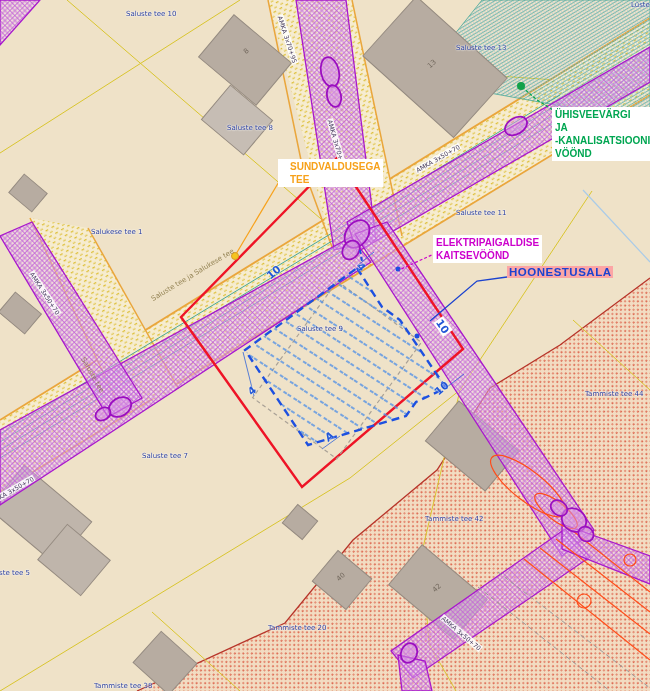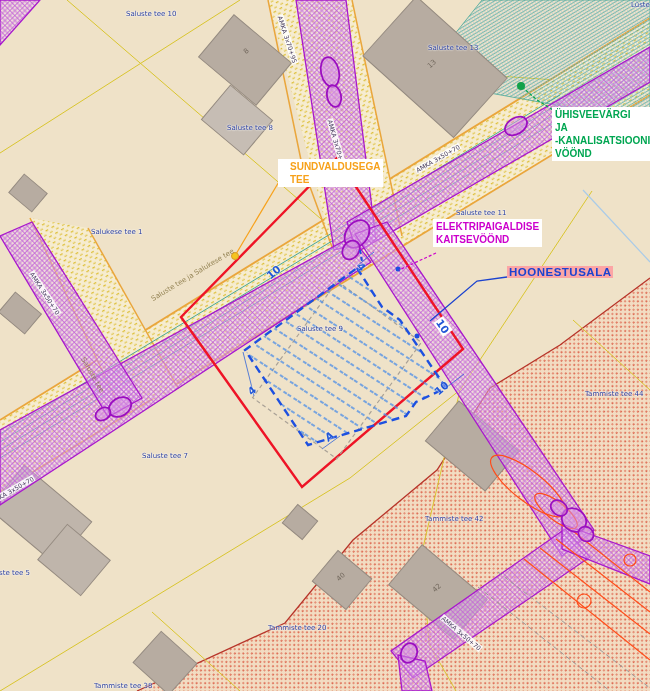--- a/index.html
+++ b/index.html
@@ -13,21 +13,21 @@
         padding:0 1px;white-space:nowrap;transform-origin:0 0;}
   .dim{position:absolute;font-size:10.5px;font-weight:700;color:#2257d6;transform-origin:0 0;
        text-shadow:0 0 2px #fff;}
   .dimbox{background:#fff;padding:0 1px;}
   .dimA{font-style:italic;}
   .hnum{position:absolute;font-size:7px;color:#73695e;transform-origin:0 0;}
   .ann{position:absolute;background:#fff;padding:1px 3px;font-family:"Liberation Sans",sans-serif;
        font-size:10px;font-weight:700;line-height:1.3;white-space:nowrap;}
   .ann-sund{color:#f7a11a;padding-left:12px;}
   .ann-uvk{color:#00a651;}
-  .ann-ele{color:#cc00cc;}
+  .ann-ele{color:#cc00cc;margin-top:16px;}
   .hoon{position:absolute;background:#fca5a5;font-family:"Liberation Sans",sans-serif;
         font-size:11.5px;font-weight:700;color:#1c43cf;letter-spacing:.5px;padding:0 2px;white-space:nowrap;}
 </style>
 </head>
 <body>
 
 <div class="stage">
 <svg width="650" height="691" viewBox="0 0 650 691">
   <defs>
     <pattern id="pYellow" width="7" height="7" patternUnits="userSpaceOnUse" patternTransform="rotate(-31)">
@@ -176,21 +176,21 @@
     <line x1="280" y1="180" x2="236" y2="254" stroke="#f7a11a" stroke-width="1.2"></line>
     <circle cx="235" cy="256" r="3.5" fill="#f5c51d" stroke="#d99b25"></circle>
     <polyline points="522,87 537,100 553,110" fill="none" stroke="#00a651" stroke-width="1.2" stroke-dasharray="3 2"></polyline>
     <circle cx="521" cy="86" r="4" fill="#13a14a"></circle>
     <line x1="436" y1="253" x2="399" y2="270" stroke="#cc00cc" stroke-width="1.2" stroke-dasharray="3 2"></line>
     <polyline points="507,277 477,281 430,321" fill="none" stroke="#1c43cf" stroke-width="1.3"></polyline>
   </g>
 </svg>
 
 <div class="plbl" style="left:126px;top:10px">Saluste tee 10</div>
-<div class="plbl" style="left:428px;top:44px">Saluste tee 13</div>
+<div class="plbl" style="left:456px;top:44px">Saluste tee 13</div>
 <div class="plbl" style="left:227px;top:124px">Saluste tee 8</div>
 <div class="plbl" style="left:91px;top:228px">Salukese tee 1</div>
 <div class="plbl" style="left:456px;top:209px">Saluste tee 11</div>
 <div class="plbl" style="left:297px;top:325px">Saluste tee 9</div>
 <div class="plbl" style="left:142px;top:452px">Saluste tee 7</div>
 <div class="plbl" style="left:-16px;top:569px">Saluste tee 5</div>
 <div class="plbl" style="left:585px;top:390px">Tammiste tee 44</div>
 <div class="plbl" style="left:425px;top:515px">Tammiste tee 42</div>
 <div class="plbl" style="left:268px;top:624px">Tammiste tee 20</div>
 <div class="plbl" style="left:94px;top:682px">Tammiste tee 38</div>

